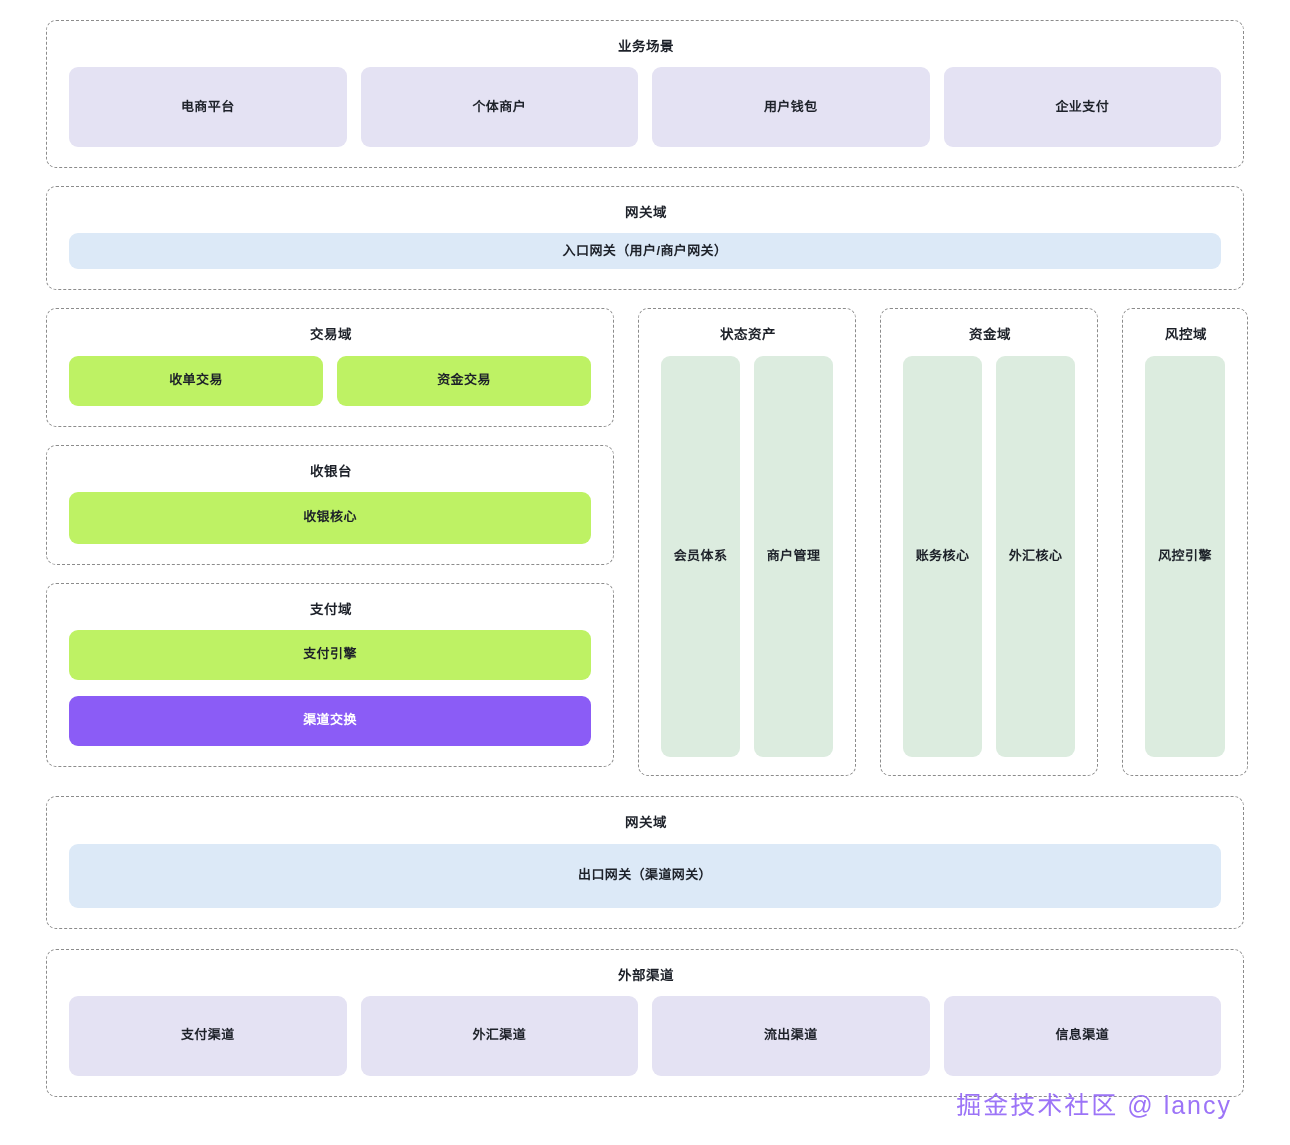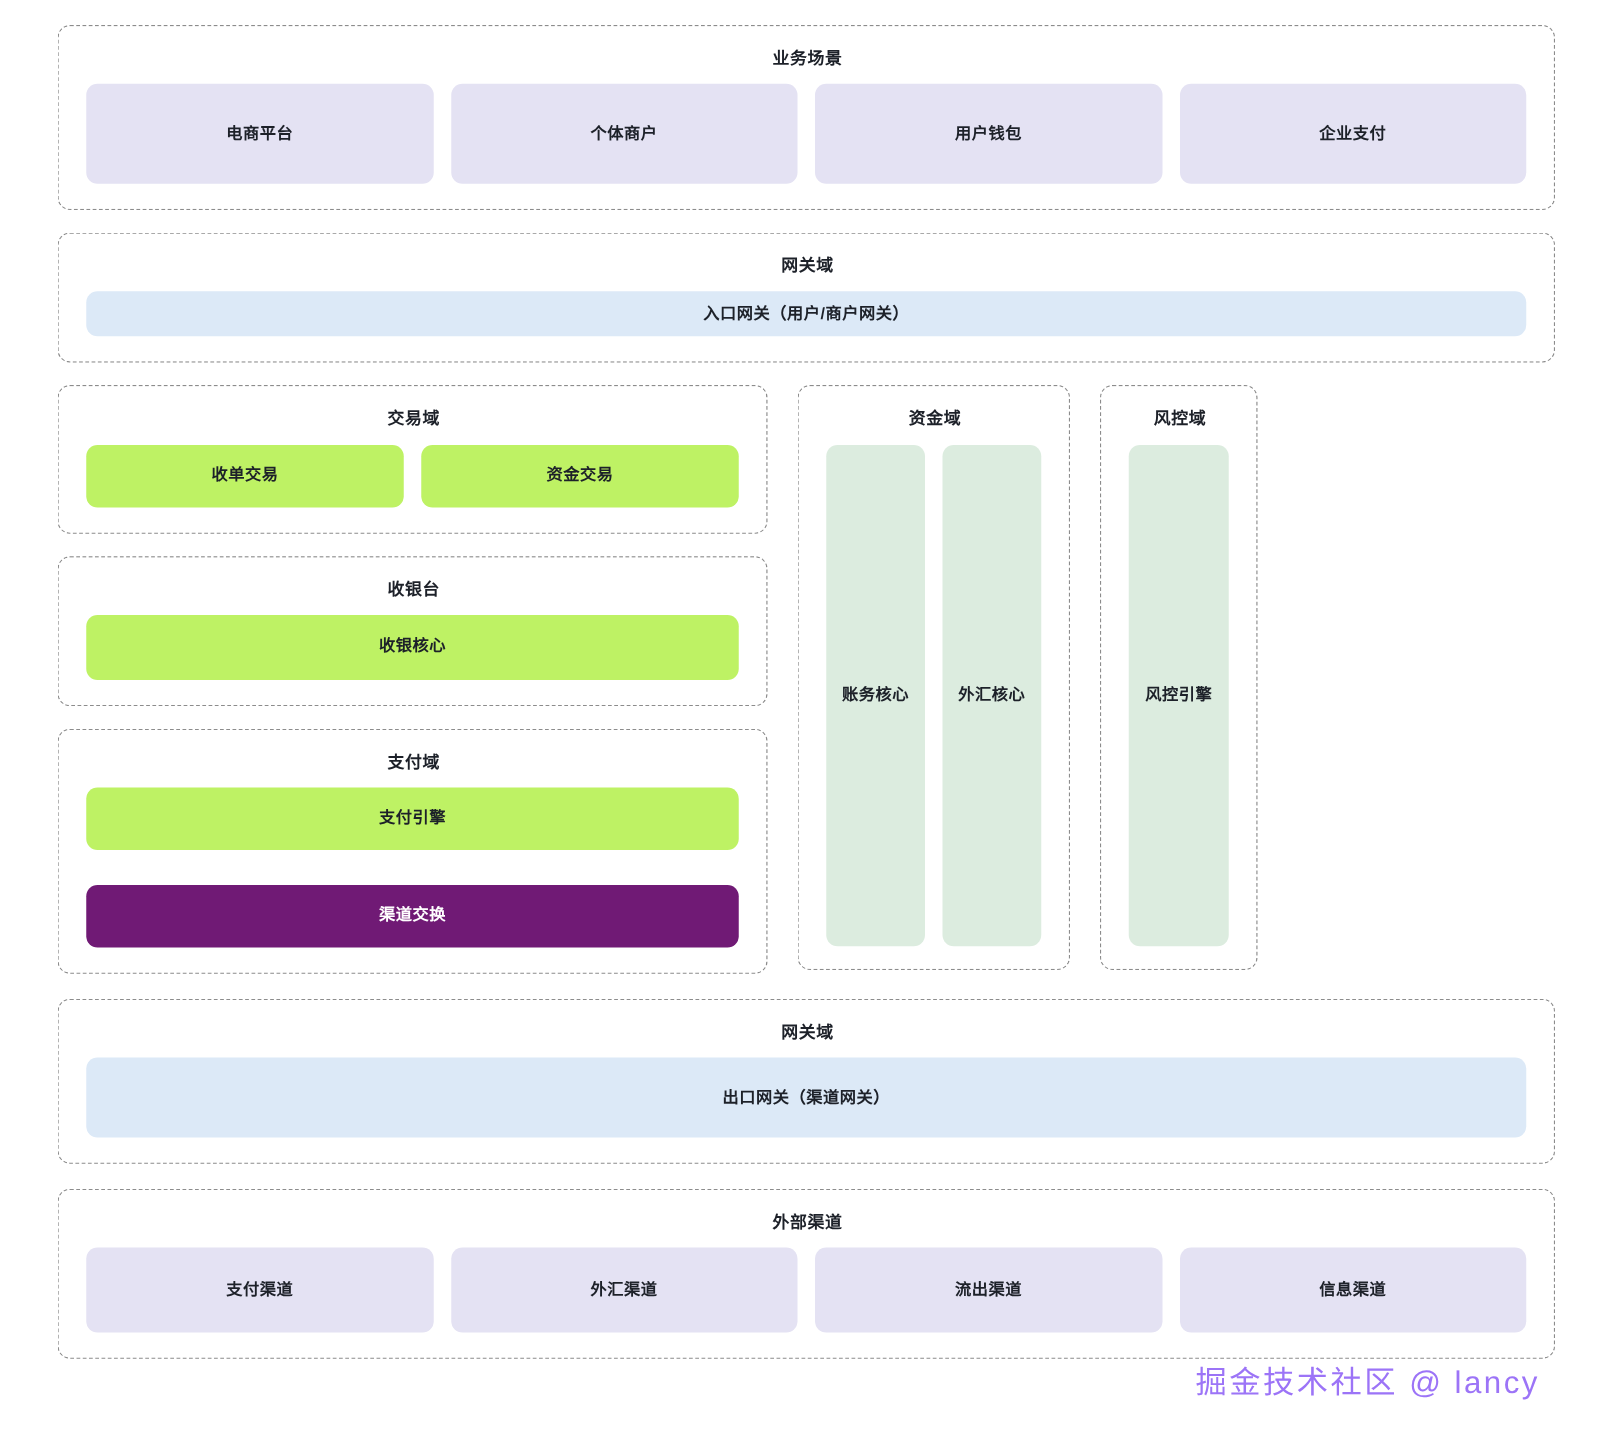--- a/index.html
+++ b/index.html
@@ -52,21 +52,21 @@
     color: #1d2129;
     letter-spacing: 0.4px;
     line-height: 1.3;
     padding: 6px 4px;
   }
 
   .purple  { background: #e4e2f3; }
   .blue    { background: #dce9f7; }
   .beige   { background: #bef264; }
   .green   { background: #dcecdf; }
-  .gold    { background: #701a75; color: #ffffff; margin-top: 12px; }
+  .gold    { background: #8b5cf6; color: #ffffff; }
 
   
   .row {
     display: flex;
     gap: 14px;
   }
   .row > .block { flex: 1 1 0; }
 
   
   #zone-business { margin-bottom: 18px; }
@@ -127,21 +127,21 @@
   #zone-trade .block { height: 50px; }
   #zone-cashier .block { height: 52px; }
   #zone-pay .block { height: 50px; }
   #zone-pay .stack {
     display: flex;
     flex-direction: column;
     gap: 16px;
   }
 
   
-  #zone-external .block { height: 68px; }
+  #zone-external .block { height: 80px; }
 
   
   .watermark {
     position: absolute;
     right: 58px;
     bottom: 24px;
     font-size: 25px;
     color: #8b5cf6;
     font-family: Liberation Sans, sans-serif;
     letter-spacing: 2px;
@@ -196,20 +196,27 @@
         <div class="stack">
           <div class="block beige">支付引擎</div>
           <div class="block gold">渠道交换</div>
         </div>
       </section>
 
     </div>
 
     <div class="mid-right">
 
+      <section class="zone" id="zone-state">
+        <div class="zone-title">状态资产</div>
+        <div class="tall-row">
+          <div class="block green">会员体系</div>
+          <div class="block green">商户管理</div>
+        </div>
+      </section>
 
       <section class="zone" id="zone-fund">
         <div class="zone-title">资金域</div>
         <div class="tall-row">
           <div class="block green">账务核心</div>
           <div class="block green">外汇核心</div>
         </div>
       </section>
 
       <section class="zone" id="zone-risk">

